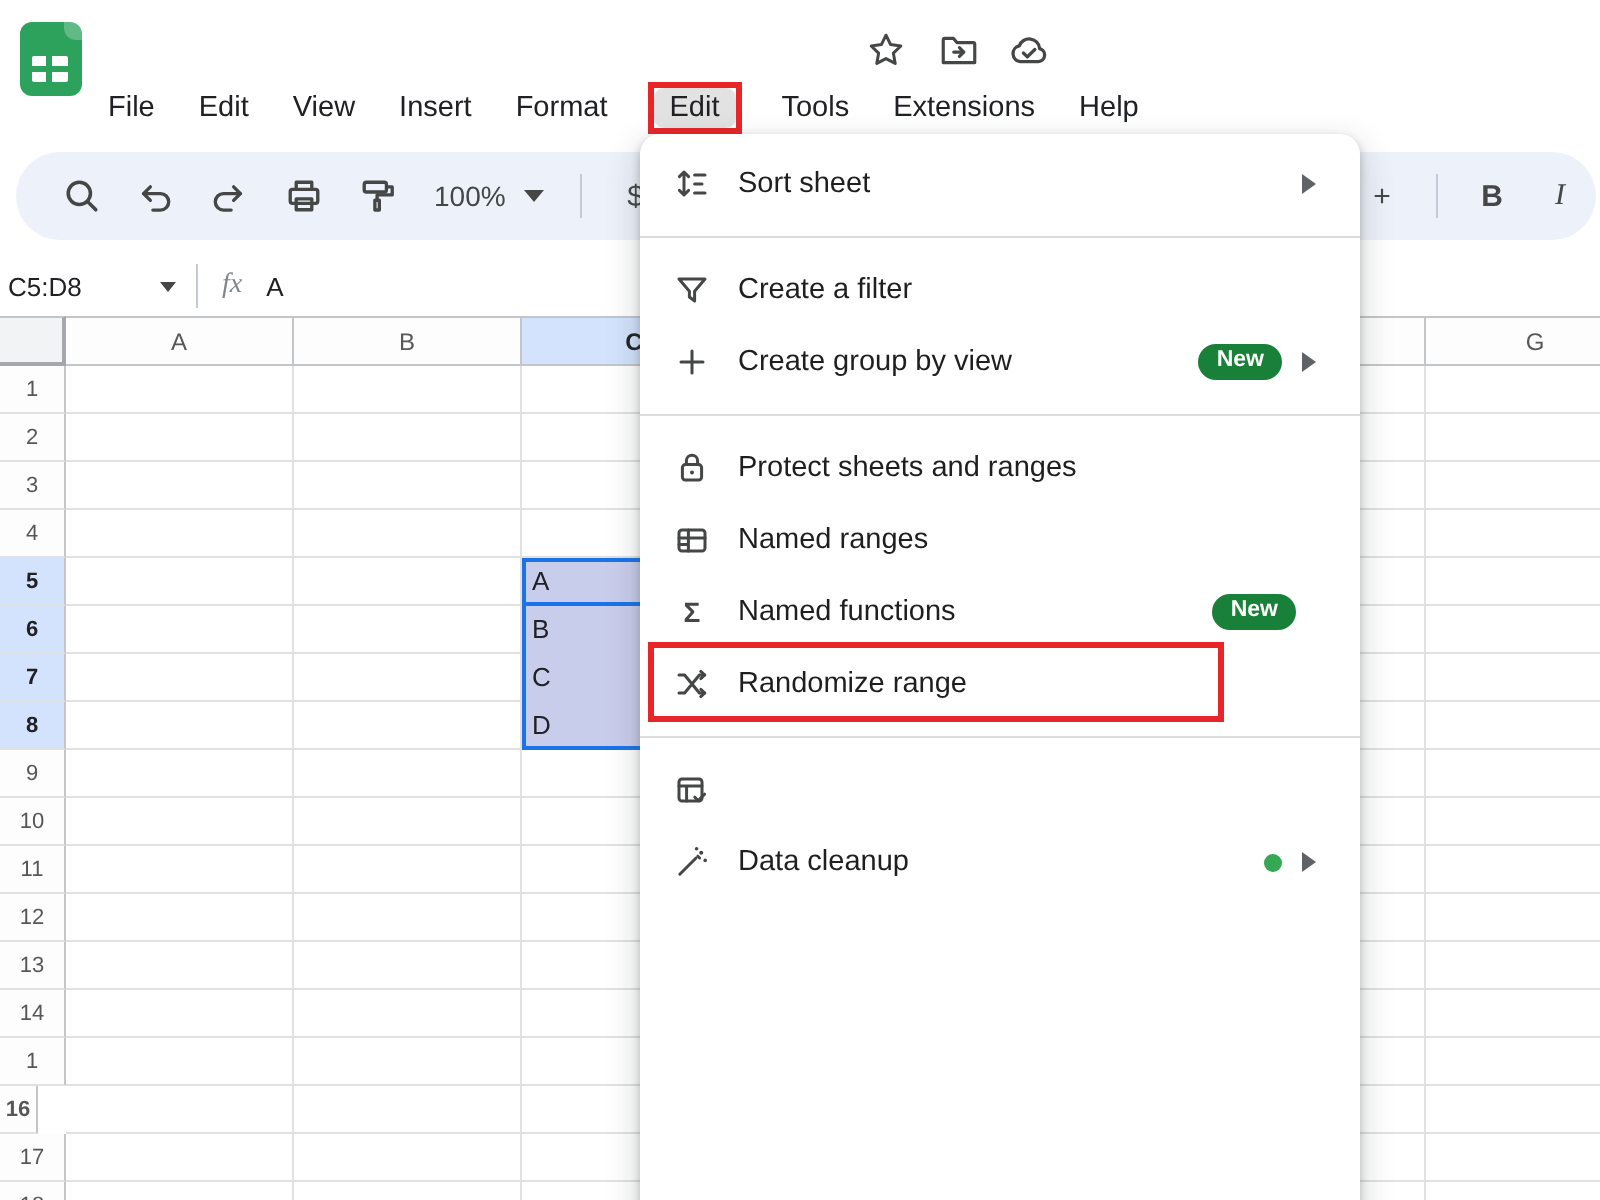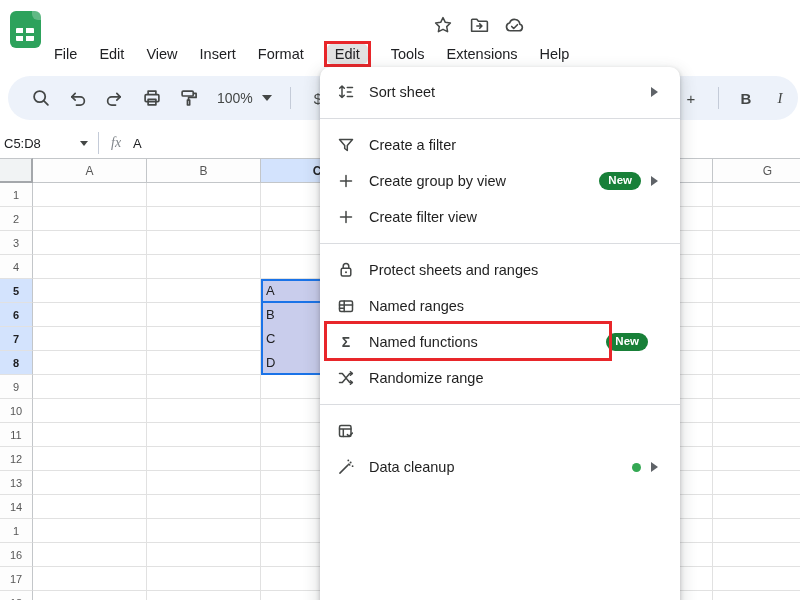--- a/index.html
+++ b/index.html
@@ -194,21 +194,21 @@
       <div class="rhead selhdr" style="left: 0px; top: 145px; width: 33px; height: 24px;">6</div>
       <div class="rhead selhdr" style="left: 0px; top: 169px; width: 33px; height: 24px;">7</div>
       <div class="rhead selhdr" style="left: 0px; top: 193px; width: 33px; height: 24px;">8</div>
       <div class="rhead" style="left: 0px; top: 217px; width: 33px; height: 24px;">9</div>
       <div class="rhead" style="left: 0px; top: 241px; width: 33px; height: 24px;">10</div>
       <div class="rhead" style="left: 0px; top: 265px; width: 33px; height: 24px;">11</div>
       <div class="rhead" style="left: 0px; top: 289px; width: 33px; height: 24px;">12</div>
       <div class="rhead" style="left: 0px; top: 313px; width: 33px; height: 24px;">13</div>
       <div class="rhead" style="left: 0px; top: 337px; width: 33px; height: 24px;">14</div>
       <div class="rhead" style="left: 0px; top: 361px; width: 33px; height: 24px;">1</div>
-      <div class="rhead" style="left: 0px; top: 385px; width: 33px; height: 24px;">16</div>
+      <div class="rhead" style="left: 0px; top: 385px; width: 19px; height: 24px; font-weight: bold;">16</div>
       <div class="rhead" style="left: 0px; top: 409px; width: 33px; height: 24px;">17</div>
       <div class="rhead" style="left: 0px; top: 433px; width: 33px; height: 24px;">18</div>
       <div class="cell" style="left: 33px; top: 25px; width: 114px; height: 24px;"></div>
       <div class="cell" style="left: 147px; top: 25px; width: 114px; height: 24px;"></div>
       <div class="cell" style="left: 261px; top: 25px; width: 113px; height: 24px;"></div>
       <div class="cell" style="left: 374px; top: 25px; width: 113px; height: 24px;"></div>
       <div class="cell" style="left: 487px; top: 25px; width: 113px; height: 24px;"></div>
       <div class="cell" style="left: 600px; top: 25px; width: 113px; height: 24px;"></div>
       <div class="cell" style="left: 713px; top: 25px; width: 110px; height: 24px;"></div>
       <div class="cell" style="left: 33px; top: 49px; width: 114px; height: 24px;"></div>
@@ -361,28 +361,20 @@
       <div class="mi">
         <div class="ic">
           <svg width="18" height="18" viewBox="0 0 18 18" fill="none" stroke="#444746" stroke-width="1.5" stroke-linecap="round" stroke-linejoin="round">
             <path d="M9 3.5v11M3.5 9h11"></path>
           </svg>
         </div>
         <div class="lbl">Create group by view</div>
         <div class="badge">New</div>
         <div class="subarr"></div>
       </div>
-      <div class="mi">
-        <div class="ic">
-          <svg width="18" height="18" viewBox="0 0 18 18" fill="none" stroke="#444746" stroke-width="1.5" stroke-linecap="round" stroke-linejoin="round">
-            <path d="M9 3.5v11M3.5 9h11"></path>
-          </svg>
-        </div>
-        <div class="lbl">Create filter view</div>
-      </div>
       <div class="mdiv"></div>
       <div class="mi">
         <div class="ic">
           <svg width="18" height="18" viewBox="0 0 18 18" fill="none" stroke="#444746" stroke-width="1.5" stroke-linecap="round" stroke-linejoin="round">
             <rect x="4.2" y="7.3" width="9.6" height="7.7" rx="1.5"></rect>
             <path d="M6.2 7.3V5.4a2.8 2.8 0 0 1 5.6 0v1.9"></path>
             <circle cx="9" cy="11.2" r="1" fill="#444746" stroke="none"></circle>
           </svg>
         </div>
         <div class="lbl">Protect sheets and ranges</div>

